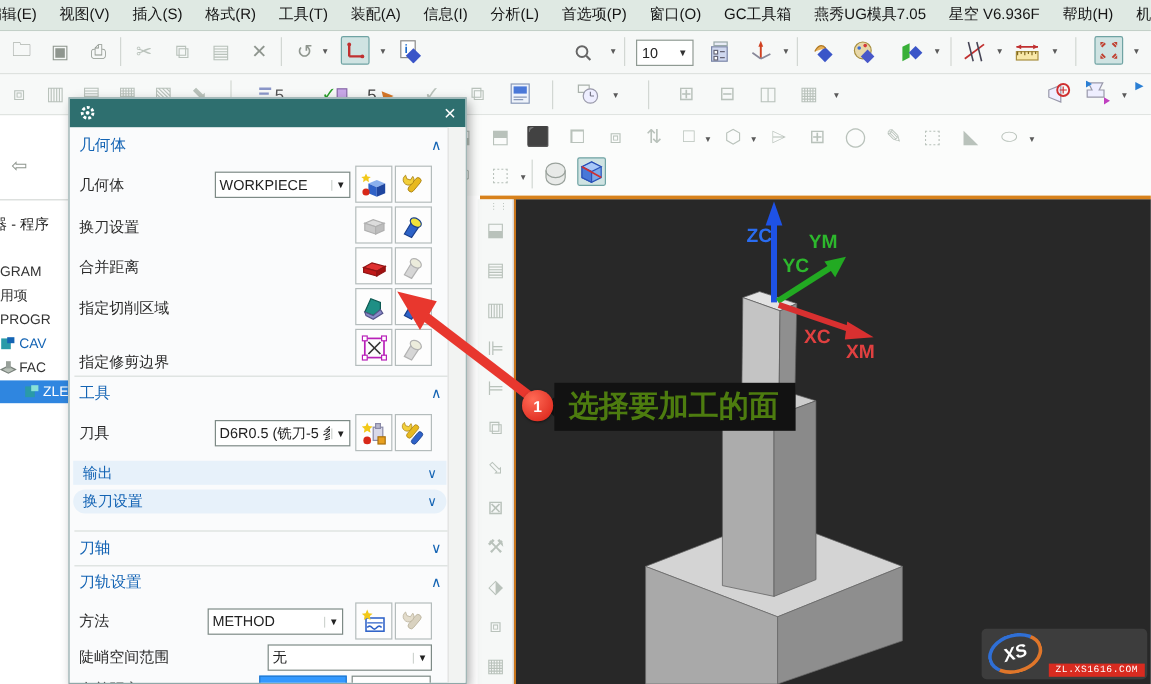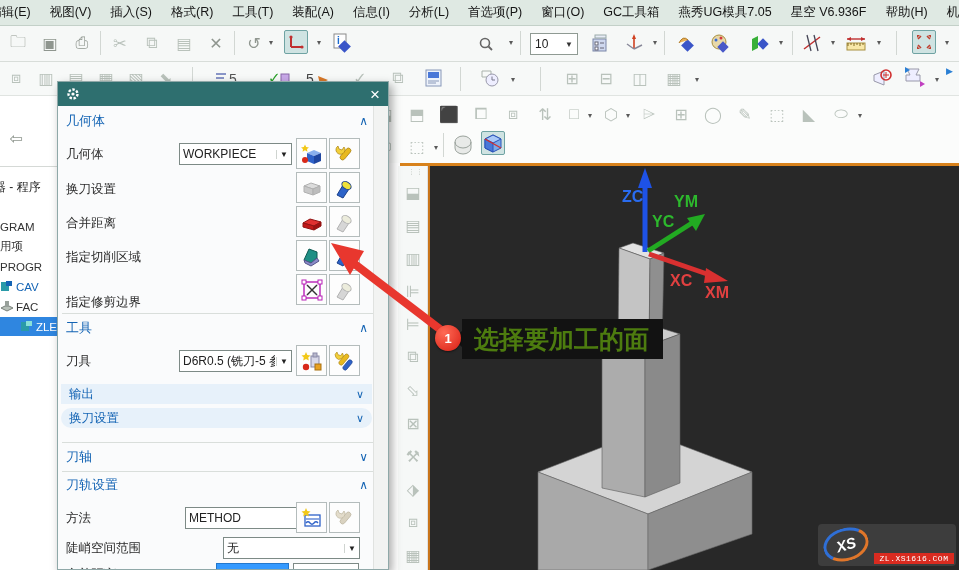--- a/index.html
+++ b/index.html
@@ -561,21 +561,21 @@
     <span>刀轴</span>
       <span class="chev">∨</span>
   </div>
   <div class="dsep" style="top:389px;"></div>
   <div class="shead" style="top:393px;">
     <span>刀轨设置</span>
       <span class="chev">∧</span>
   </div>
 
   <div class="dlabel" style="top:425px;font-family:Liberation Serif, serif;">方法</div>
-  <div class="dcombo" style="left:127px;top:425px;width:131px;">
+  <div class="dcombo" style="left:115px;top:425px;width:113px;">
     <span>METHOD</span>
     <span class="car">▼</span>
   </div>
   <div class="dbtn" style="left:238px;top:420px;">
     <svg width="22" height="22">
       <rect x="4" y="8" width="15" height="11" fill="#fff" stroke="#2f62c8" stroke-width="1.3"></rect>
       <path d="M5,16 q2,-2.5 4,0 q2,2.5 4,0 q2,-2.5 4,0" fill="none" stroke="#2f62c8" stroke-width="1.3"></path>
       <path d="M5,12 h13" stroke="#2f62c8" stroke-width="1.1"></path>
       <polygon points="5,1 6.3,4 9.5,4.4 7.2,6.4 7.8,9.6 5,8 2.2,9.6 2.8,6.4 0.5,4.4 3.7,4" fill="#f2c818"></polygon>
     </svg>

